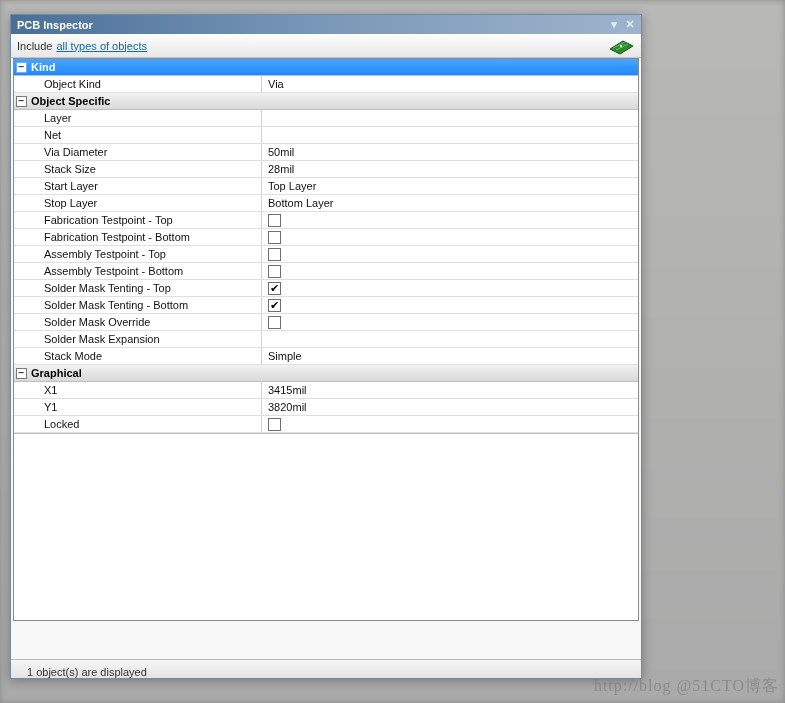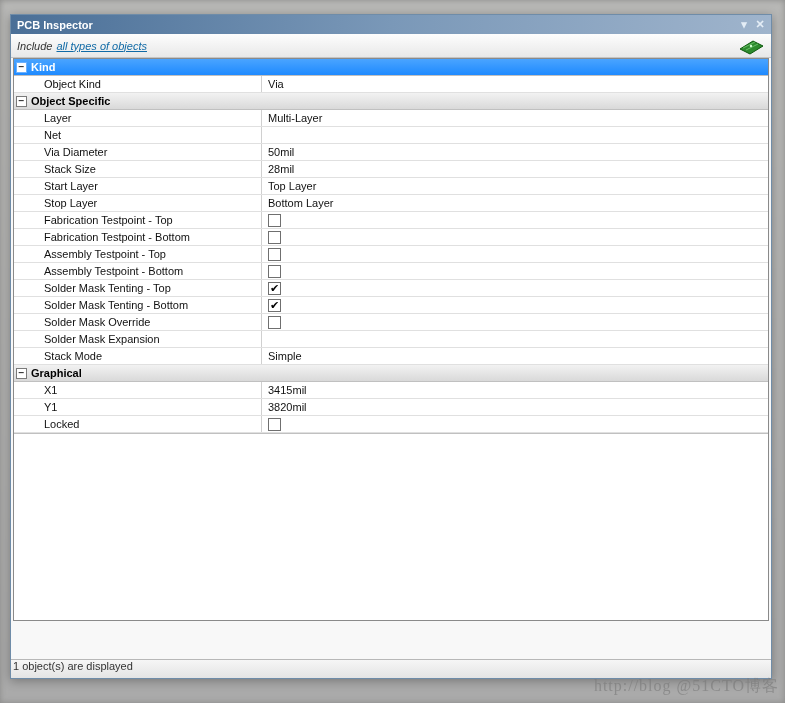--- a/index.html
+++ b/index.html
@@ -13,21 +13,21 @@
     position: relative;
   }
   .bg-blur {
     position:absolute; left:0; top:0; width:785px; height:703px;
     background: linear-gradient(#b8b8b6,#aaa);
     filter: blur(3px);
   }
   .panel {
     position: absolute;
     left: 10px; top: 14px;
-    width: 762px; height: 665px;
+    width: 632px; height: 665px;
     background: #f8f8f8;
     border: 1px solid #6f8ca8;
     box-shadow: 0 2px 10px rgba(0,0,0,0.3);
     display: flex; flex-direction: column;
   }
   .titlebar {
     height: 19px;
     background: linear-gradient(to right,#4a6f97,#7a98b8,#9fb4cc);
     color: #fff;
     font-weight: bold;
@@ -40,21 +40,20 @@
     width:14px; height:14px; margin-left:2px;
     display:flex; align-items:center; justify-content:center;
     color:#e4edf6; font-size:11px; cursor:pointer;
   }
   .includebar {
     height: 24px;
     background: linear-gradient(#fdfdfd,#e8e8e8);
     border-bottom: 1px solid #c4c4c4;
     display:flex; align-items:center;
     padding: 0 6px;
-    font-style: italic;
   }
   .includebar .lbl { color:#333; margin-right:4px; }
   .includebar a { color:#106aa6; text-decoration: underline; cursor:pointer; }
   .pcb-icon {
     margin-left:auto;
     width:28px; height:18px;
     position:relative;
   }
   .pcb-icon svg { width:28px; height:18px; }
   .grid {
@@ -116,22 +115,22 @@
     border:1px solid #6f6f6f;
     background:#fff;
     display:inline-flex; align-items:center; justify-content:center;
     font-size:11px; line-height:1; color:#000;
   }
   .grid-fill { flex:1; background:#fff; border-top:1px solid #c0c0c0; }
   .statusbar {
     height:19px;
     background: linear-gradient(#f6f6f6,#e4e4e4);
     border-top:1px solid #b8b8b8;
-    display:flex; align-items:flex-start;
-    padding:0 2px;
+    display:flex; align-items:flex-end;
+    padding:0 16px;
     font-size:11px; color:#333;margin-top:36px;
   }
   .watermark {
     position:absolute; right:6px; bottom:6px;
     color:rgba(120,120,120,0.6);
     font-size:16px; font-family: serif;
     letter-spacing:1px;
     pointer-events:none;
     text-align:right;
   }
@@ -174,21 +173,20 @@
         </div>
       </div>
 
     <div class="section-head sec-other">
       <span class="exp">−</span>
       <span>Object Specific</span>
     </div>
     <div id="rows-objspec">
         <div class="row">
           <div class="lcol">Layer</div>
-          <div class="vcol">Multi-Layer</div>
         </div>
         <div class="row">
           <div class="lcol">Net</div>
         </div>
         <div class="row">
           <div class="lcol">Via Diameter</div>
           <div class="vcol">50mil</div>
         </div>
         <div class="row">
           <div class="lcol">Stack Size</div>

